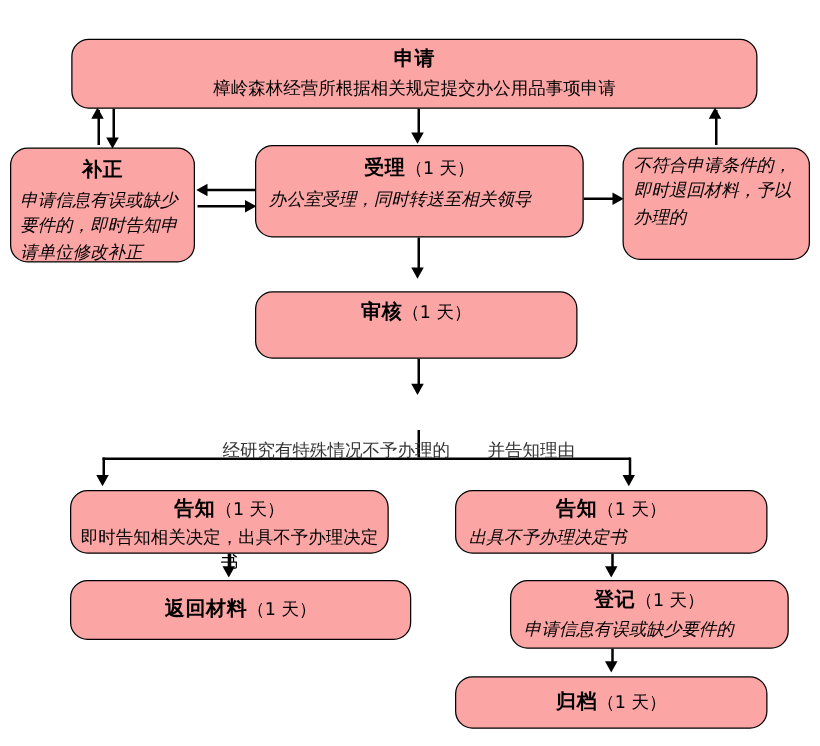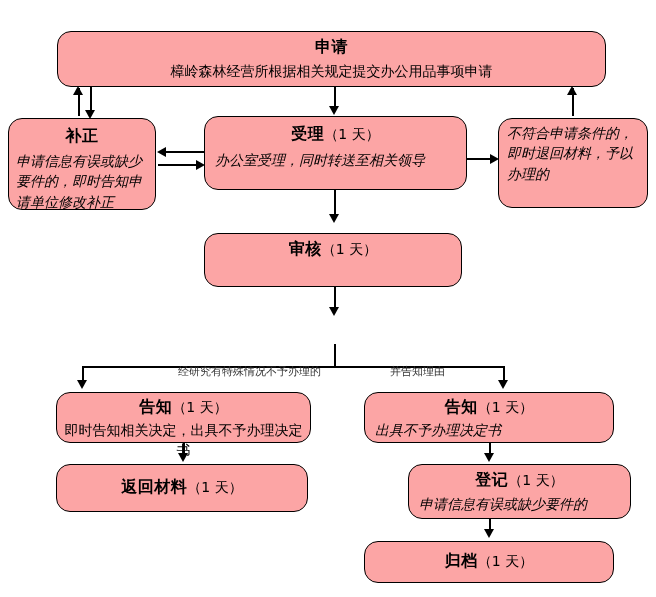--- a/index.html
+++ b/index.html
@@ -68,21 +68,21 @@
   #node-reject .desc  { margin-top: 4px; padding: 0 8px; }
 
   #node-review     { left: 204px; top: 233px; width: 258px; height: 54px; }
   #node-review .title { margin-top: 5px; }
   #node-review .desc  { margin-top: 3px; padding: 0 10px; }
 
   #node-notify-no  { left: 56px;  top: 392px; width: 255px; height: 51px; }
   #node-notify-no .title { margin-top: 4px; }
   #node-notify-no .desc  { margin-top: 2px; padding: 0 6px; }
 
-  #node-return     { left: 56px;  top: 464px; width: 252px; height: 48px; }
+  #node-return     { left: 56px;  top: 464px; width: 273px; height: 48px; }
   #node-return .title { margin-top: 12px; }
 
   #node-notify-yes { left: 364px; top: 392px; width: 250px; height: 51px; }
   #node-notify-yes .title { margin-top: 4px; }
   #node-notify-yes .desc  { margin-top: 2px; padding: 0 10px; }
 
   #node-register   { left: 364px; top: 464px; width: 223px; height: 55px; margin-left: 44px; }
   #node-register .title { margin-top: 5px; }
   #node-register .desc  { margin-top: 3px; padding: 0 10px; }
 
@@ -117,25 +117,24 @@
     border-bottom: 5px solid transparent;
     border-right: 9px solid #000000;
   }
   .arrow.right {
     border-top: 5px solid transparent;
     border-bottom: 5px solid transparent;
     border-left: 9px solid #000000;
   }
   .edge-label {
     position: absolute;
-    font-size: 11px;
+    font-size: 14px;
     color: #333333;
     white-space: nowrap;
     z-index: 4;
-    margin-top: 12px;
   }
 </style>
 </head>
 <body>
 
 <div id="canvas">
 
   <div class="vline" style="left:334px; top:87px; height:22px;"></div>
   <div class="arrow down" style="left:329px; top:106px;"></div>
 

